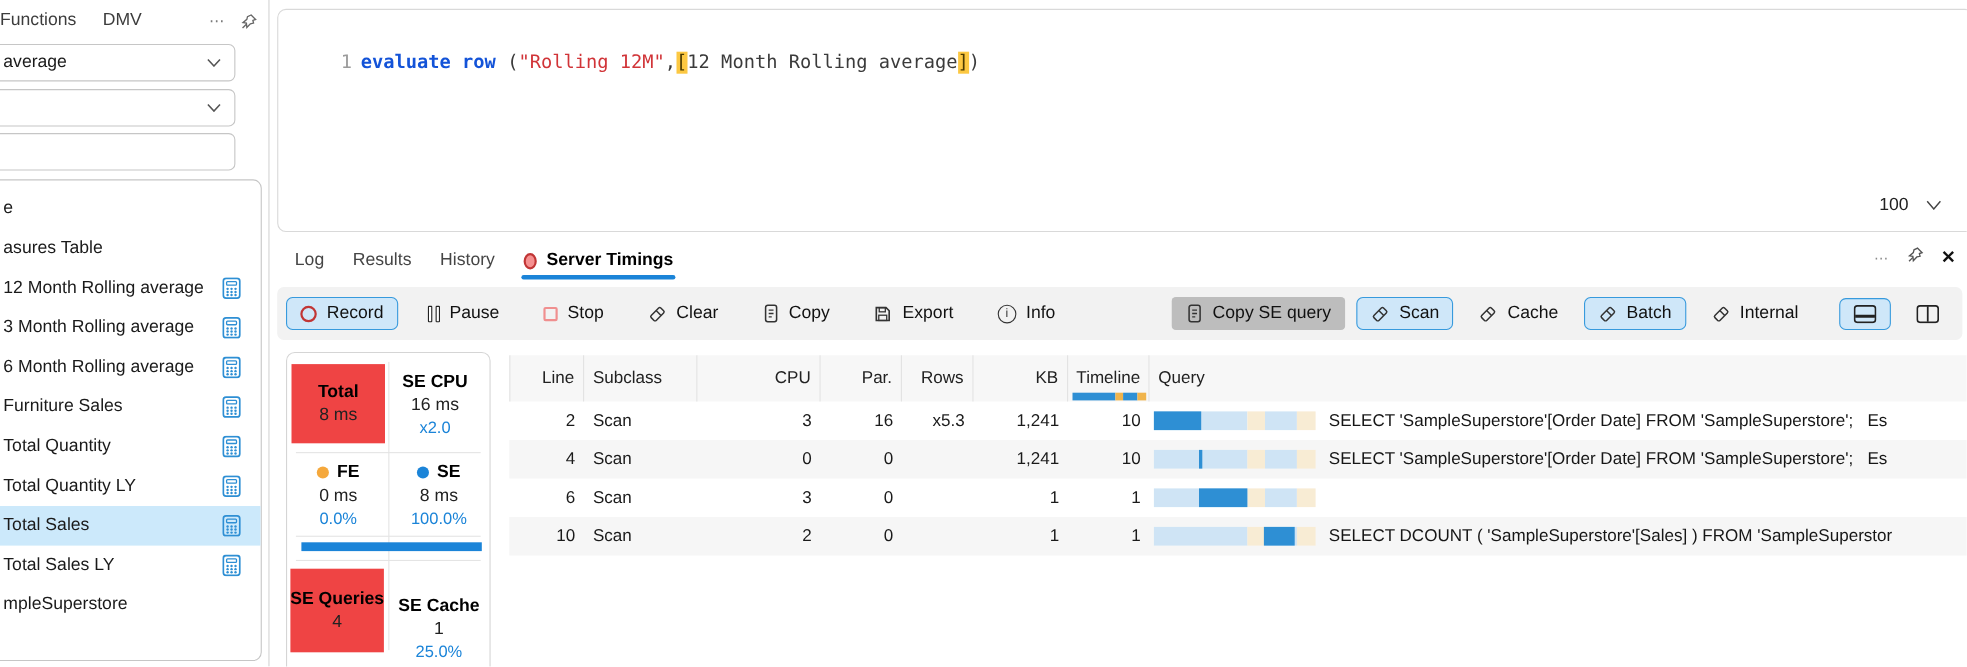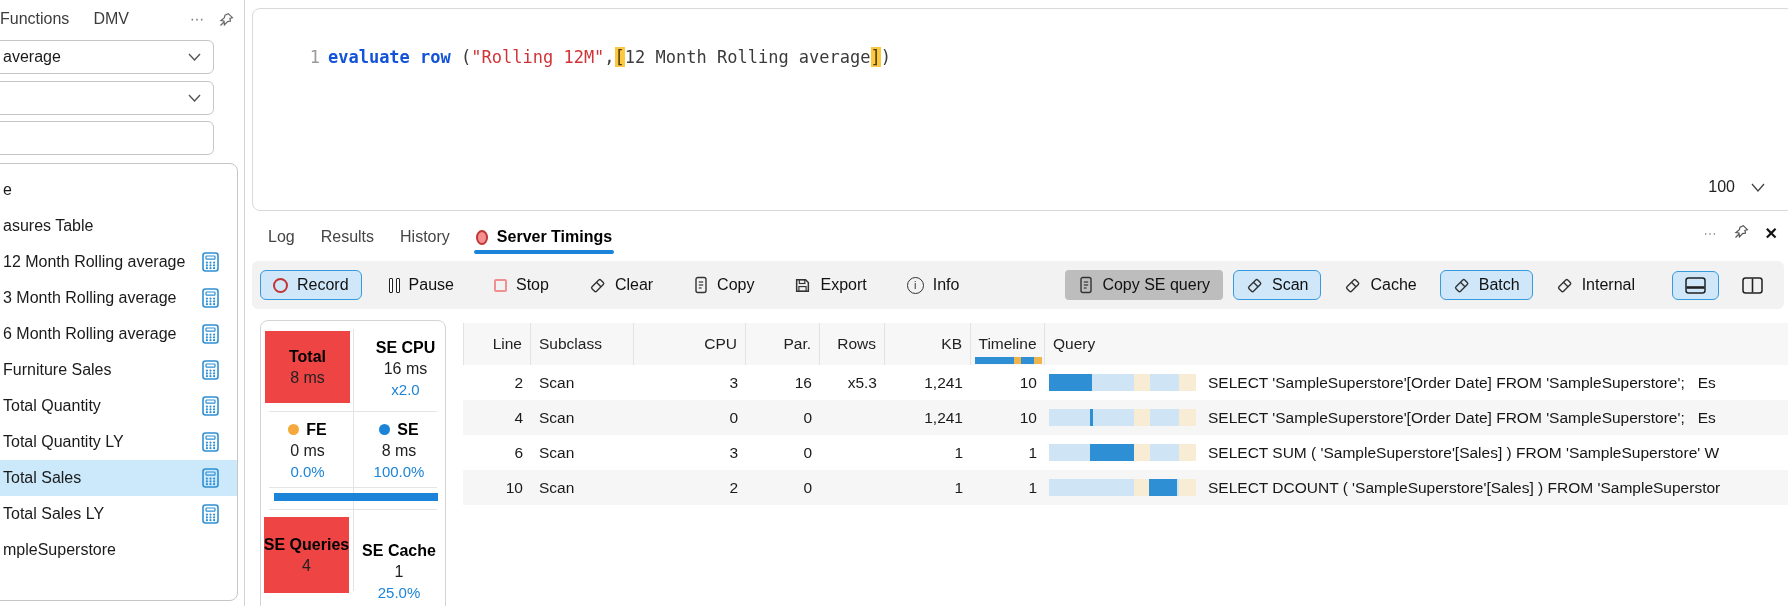--- a/index.html
+++ b/index.html
@@ -487,21 +487,21 @@
           </span>
         </button>
       </div>
   </div>
 
   <div class="metrics">
     <div class="m-cell m-yellow" style="left:4px; top:10px; width:85px; height:72px;">
       <span class="m-label">Total</span>
       <span class="m-value">8 ms</span>
     </div>
-    <div class="m-cell" style="left:94px; top:7px; width:88px; height:80px;padding-left:13px;">
+    <div class="m-cell" style="left:84px; top:7px; width:88px; height:80px;padding-left:13px;">
       <span class="m-label">SE CPU</span>
       <span class="m-value">16 ms</span>
       <span class="m-sub">x2.0</span>
     </div>
     <div class="m-vdiv"></div>
     <div class="m-hdiv" style="top:90px"></div>
     <div class="m-cell" style="left:4px; top:96px; width:85px; height:66px;">
       <span class="m-label">
           <span class="m-dot" style="background:#f5a83c"></span>
           <span>FE</span>
@@ -613,21 +613,20 @@
           <div class="td num">1</div>
           <div class="td td-timeline">
             <span class="tl-track">
               <span class="tl-seg" style="width: 58%; background: rgb(207, 228, 245);"></span>
               <span class="tl-seg" style="width: 10.5%; background: rgb(248, 236, 212);"></span>
               <span class="tl-seg" style="width: 20%; background: rgb(207, 228, 245);"></span>
               <span class="tl-seg" style="width: 11.5%; background: rgb(248, 236, 212);"></span>
               <span class="tl-bar" style="left: 28%; width: 30%; background: rgb(46, 143, 212);"></span>
             </span>
           </div>
-          <div class="td td-query">SELECT SUM ( 'SampleSuperstore'[Sales] ) FROM 'SampleSuperstore' W</div>
         </div>
         <div class="tt-row">
           <div class="td num">10</div>
           <div class="td">Scan</div>
           <div class="td num">2</div>
           <div class="td num">0</div>
           <div class="td num"></div>
           <div class="td num">1</div>
           <div class="td num">1</div>
           <div class="td td-timeline">

